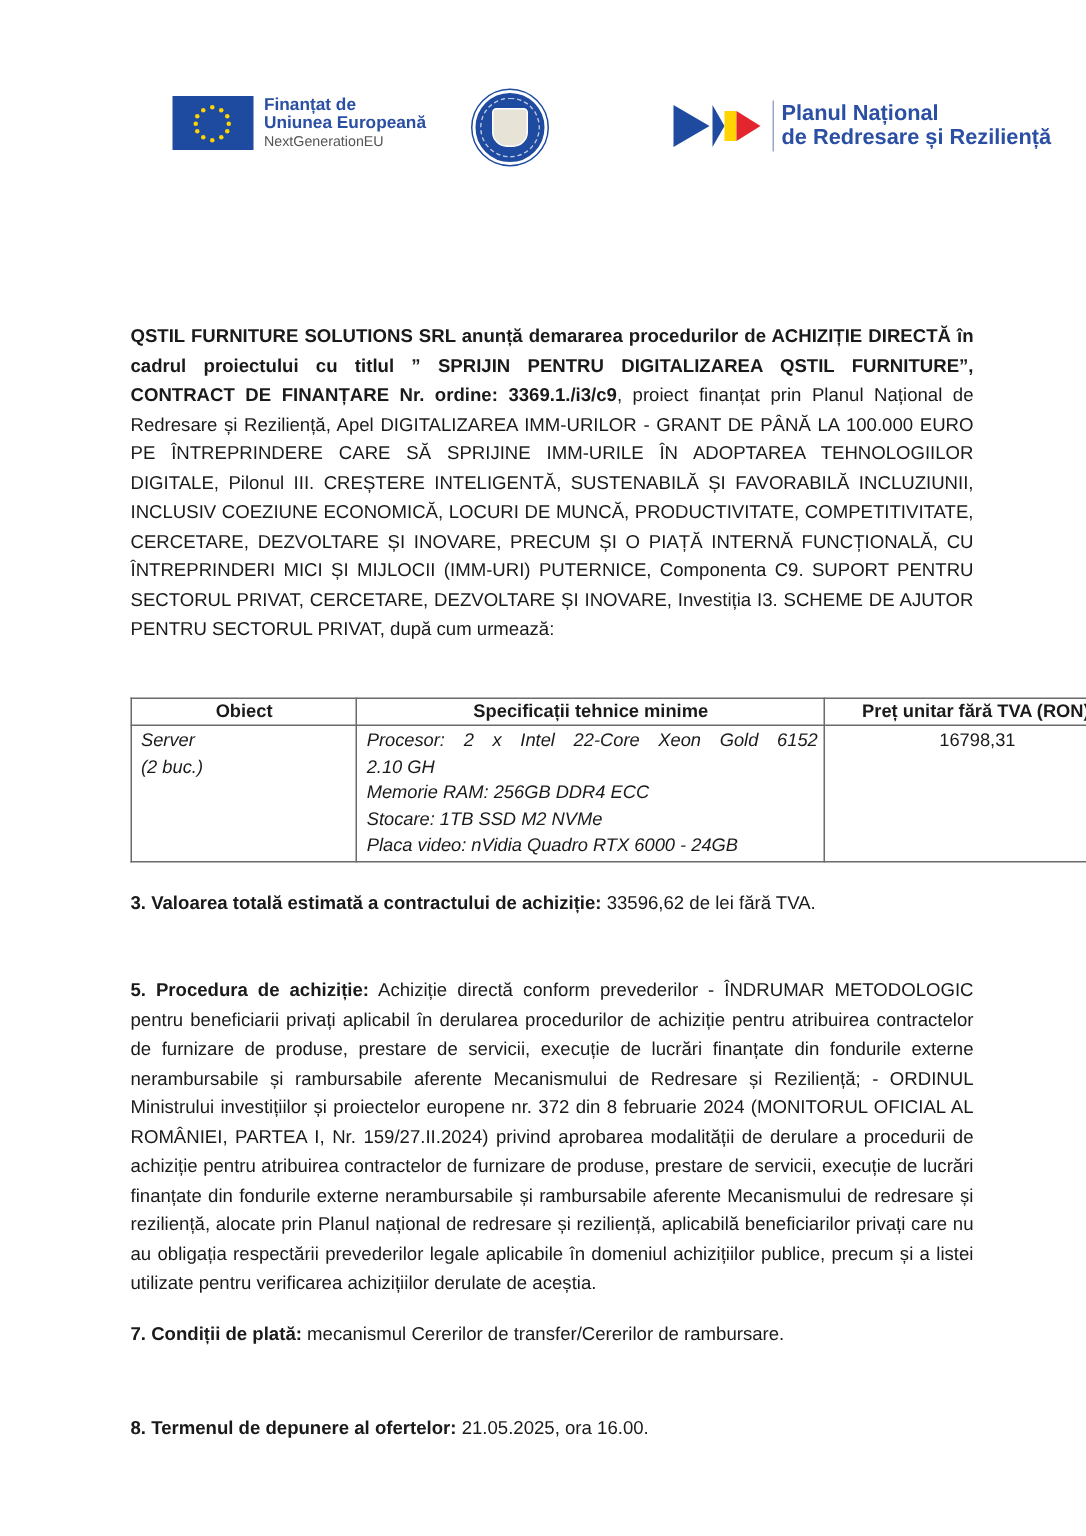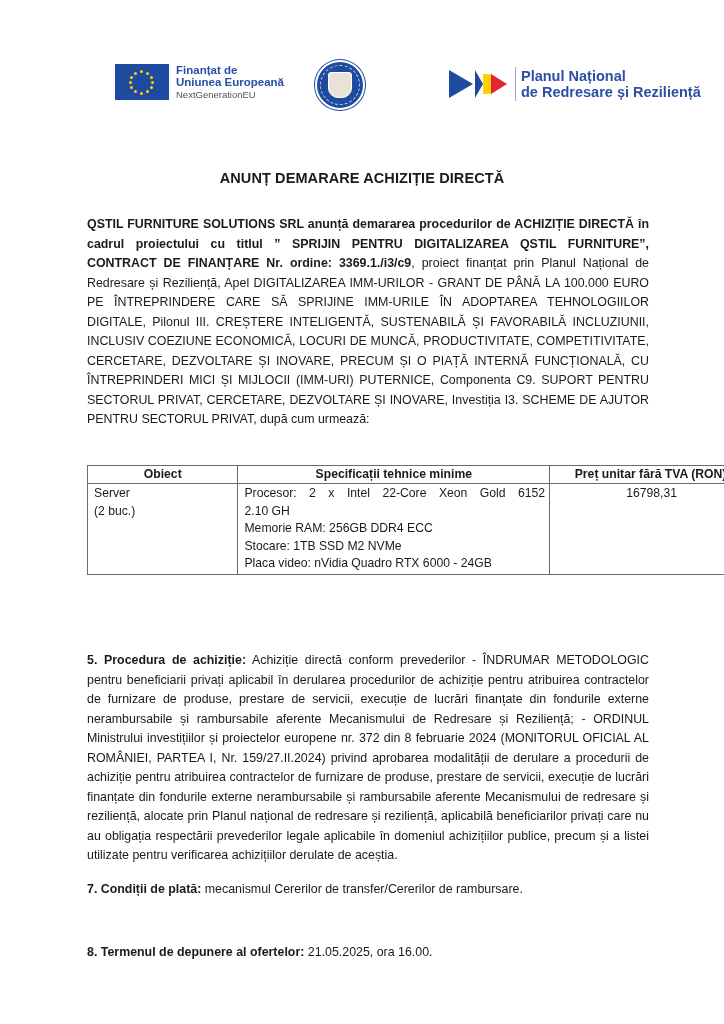--- a/index.html
+++ b/index.html
@@ -70,21 +70,21 @@
       position: absolute; left: 87px; top: 465px; width: 665px;
       border-collapse: collapse; font-size: 12.2px;
     }
     .spec-table th, .spec-table td { border: 1px solid #6b6b6b; vertical-align: top; }
     .spec-table th { font-weight: bold; text-align: center; height: 17px; padding: 0 4px; line-height: 17px; }
     .spec-table td { padding: 1px 4px 1px 6px; line-height: 17.5px; }
     .spec-table td.price { text-align: center; }
     .c1 { width: 117px; }
     .c2 { width: 252px; }
     .c3 { width: 160px; }
-    .spec-line { display: block; }
+    .spec-line { display: block; font-style: italic; }
   </style>
 </head>
 <body>
 
 <div class="page">
 
   <div class="logo-eu">
     <div class="eu-flag">
       <span class="star" style="left:25px;top:6px"></span>
       <span class="star" style="left:31px;top:8px"></span>
@@ -118,21 +118,20 @@
       <div class="bar-y"></div>
       <div class="tri t3"></div>
     </div>
     <div class="pnrr-sep"></div>
     <div class="pnrr-text">
       <span>Planul Național</span>
       <span>de Redresare și Reziliență</span>
     </div>
   </div>
 
-  <div class="doc-title">ANUNȚ DEMARARE ACHIZIȚIE DIRECTĂ</div>
 
   <div class="para intro">
     <b>QSTIL FURNITURE SOLUTIONS SRL anunță demararea procedurilor de ACHIZIȚIE DIRECTĂ în cadrul proiectului cu titlul ” SPRIJIN PENTRU DIGITALIZAREA QSTIL FURNITURE”, CONTRACT DE FINANȚARE Nr. ordine: 3369.1./i3/c9</b><span>, proiect finanțat prin Planul Național de Redresare și Reziliență, Apel DIGITALIZAREA IMM-URILOR - GRANT DE PÂNĂ LA 100.000 EURO PE ÎNTREPRINDERE CARE SĂ SPRIJINE IMM-URILE ÎN ADOPTAREA TEHNOLOGIILOR DIGITALE, Pilonul III. CREȘTERE INTELIGENTĂ, SUSTENABILĂ ȘI FAVORABILĂ INCLUZIUNII, INCLUSIV COEZIUNE ECONOMICĂ, LOCURI DE MUNCĂ, PRODUCTIVITATE, COMPETITIVITATE, CERCETARE, DEZVOLTARE ȘI INOVARE, PRECUM ȘI O PIAȚĂ INTERNĂ FUNCȚIONALĂ, CU ÎNTREPRINDERI MICI ȘI MIJLOCII (IMM-URI) PUTERNICE, Componenta C9. SUPORT PENTRU SECTORUL PRIVAT, CERCETARE, DEZVOLTARE ȘI INOVARE, Investiția I3. SCHEME DE AJUTOR PENTRU SECTORUL PRIVAT, după cum urmează:</span>
   </div>
 
 
 
   <table class="spec-table">
     <thead>
       <tr>
@@ -152,20 +151,23 @@
           <span class="spec-line">2.10 GH</span>
           <span class="spec-line">Memorie RAM: 256GB DDR4 ECC</span>
           <span class="spec-line">Stocare: 1TB SSD M2 NVMe</span>
           <span class="spec-line">Placa video: nVidia Quadro RTX 6000 - 24GB</span>
         </td>
         <td class="price">16798,31</td>
       </tr>
     </tbody>
   </table>
 
+  <div class="item" style="top:593px">
+    <b>3. Valoarea totală estimată a contractului de achiziție:</b><span> 33596,62 de lei fără TVA.</span>
+  </div>
 
 
   <div class="item" style="top:651px">
     <b>5. Procedura de achiziție:</b><span> Achiziție directă conform prevederilor - ÎNDRUMAR METODOLOGIC pentru beneficiarii privați aplicabil în derularea procedurilor de achiziție pentru atribuirea contractelor de furnizare de produse, prestare de servicii, execuție de lucrări finanțate din fondurile externe nerambursabile și rambursabile aferente Mecanismului de Redresare și Reziliență; - ORDINUL Ministrului investițiilor și proiectelor europene nr. 372 din 8 februarie 2024 (MONITORUL OFICIAL AL ROMÂNIEI, PARTEA I, Nr. 159/27.II.2024) privind aprobarea modalității de derulare a procedurii de achiziție pentru atribuirea contractelor de furnizare de produse, prestare de servicii, execuție de lucrări finanțate din fondurile externe nerambursabile și rambursabile aferente Mecanismului de redresare și reziliență, alocate prin Planul național de redresare și reziliență, aplicabilă beneficiarilor privați care nu au obligația respectării prevederilor legale aplicabile în domeniul achizițiilor publice, precum și a listei utilizate pentru verificarea achizițiilor derulate de aceștia.</span>
   </div>
 
 
   <div class="item" style="top:880px">
     <b>7. Condiții de plată:</b><span> mecanismul Cererilor de transfer/Cererilor de rambursare.</span>
   </div>

